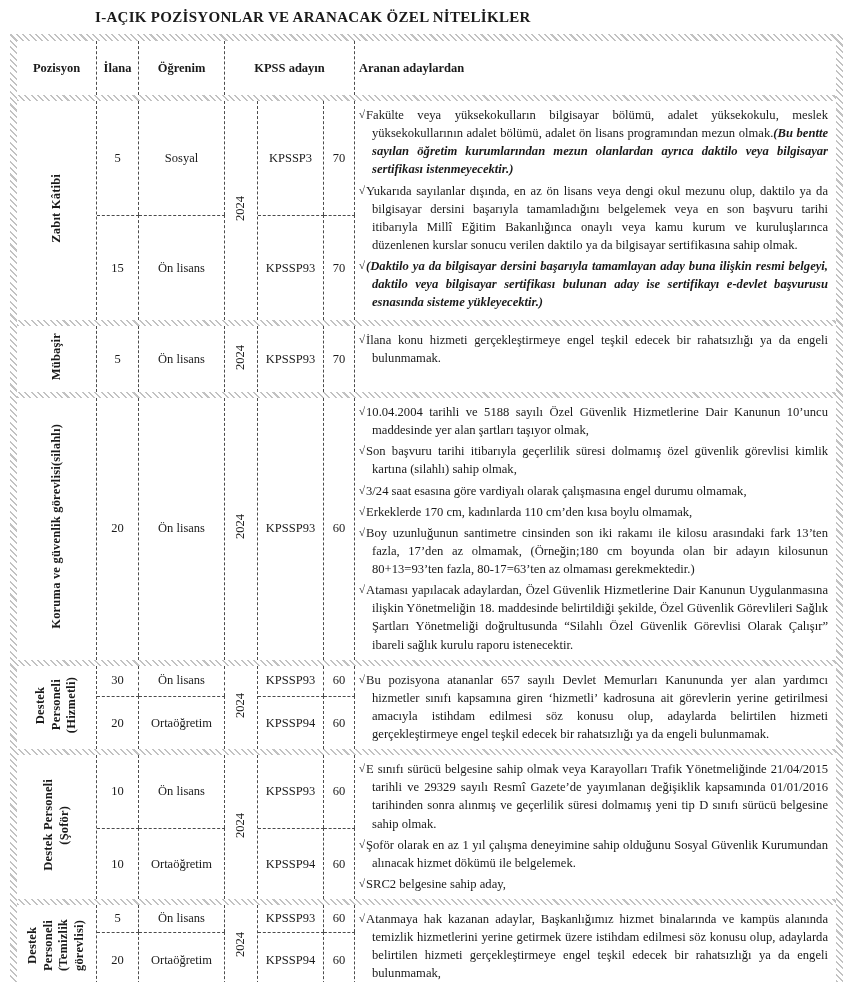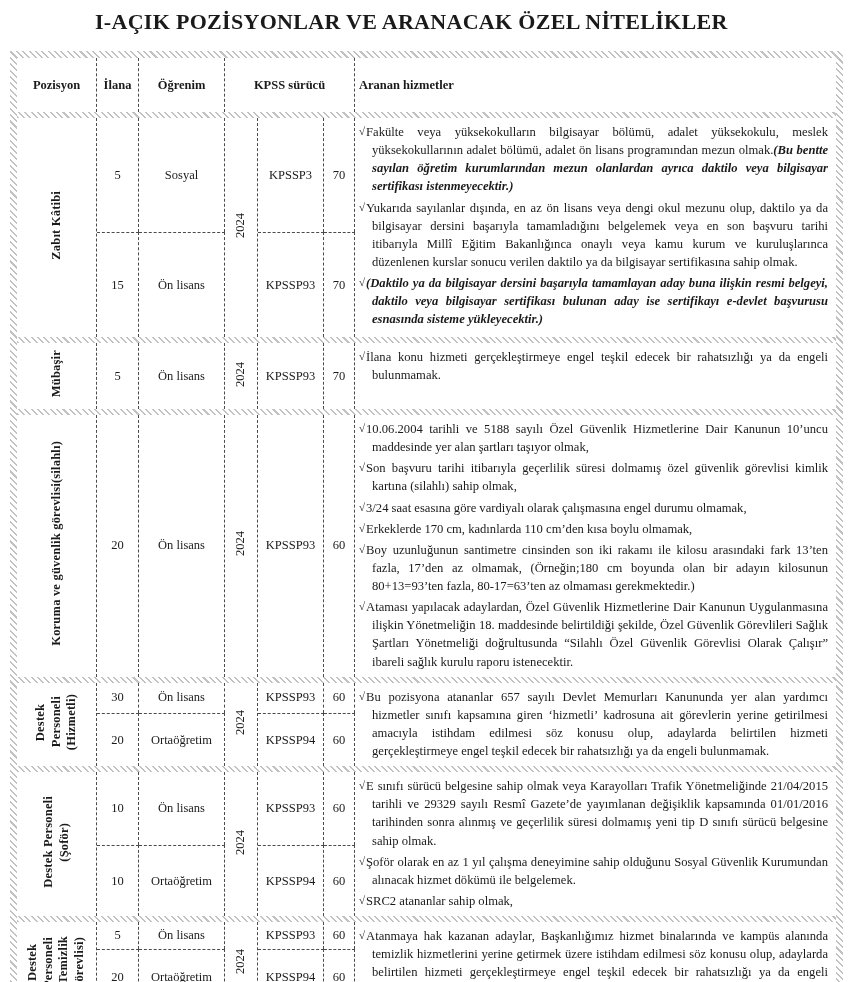--- a/index.html
+++ b/index.html
@@ -1,21 +1,21 @@
 <!DOCTYPE html>
 <html lang="tr"><head>
 <meta charset="utf-8">
 <style>
   html,body{margin:0;padding:0;}
   body{
     width:850px;height:982px;overflow:hidden;background:#ffffff;
     font-family:"Liberation Serif","DejaVu Serif",serif;color:#1a1a1a;
   }
   .page-title{
-    margin:9px 0 16px 95px;font-size:22px;font-weight:bold;
+    margin:9px 0 8px 95px;font-size:15px;font-weight:bold;
     letter-spacing:.3px;white-space:nowrap;
   }
   .table-wrap{
     margin:0 7px 0 10px;
     padding:7px;
     background-image:repeating-linear-gradient(45deg,#c2c2c2 0px,#c2c2c2 1.5px,#ffffff 1.5px,#ffffff 4.5px);
   }
   table.pos-table{
     width:100%;border-collapse:separate;border-spacing:0;background:#ffffff;
     table-layout:fixed;
@@ -65,22 +65,22 @@
         <col class="c-kpss">
         <col class="c-puan">
         <col class="c-nitel">
     </colgroup>
 
     <tbody>
         <tr>
       <th>Pozisyon</th>
       <th>İlana</th>
       <th>Öğrenim</th>
-      <th colspan="3">KPSS sürücü</th>
-      <th class="h-nitel last-col">Aranan hizmetler</th>
+      <th colspan="3">KPSS adayın</th>
+      <th class="h-nitel last-col">Aranan adaylardan</th>
     </tr>
     <tr class="hatch-row">
           <td colspan="7"></td>
         </tr>
 
     <tr>
       <td rowspan="2" style="height:110px"><span class="vtext pos-label">Zabıt Kâtibi</span></td>
       <td style="height:110px">5</td>
       <td>Sosyal</td>
       <td rowspan="2"><span class="vtext year-label">2024</span></td>
@@ -118,21 +118,21 @@
         </tr>
 
     <tr>
       <td style="height:238px"><span class="vtext pos-label">Koruma ve güvenlik görevlisi(silahlı)</span></td>
       <td>20</td>
       <td>Ön lisans</td>
       <td><span class="vtext year-label">2024</span></td>
       <td>KPSSP93</td>
       <td>60</td>
       <td class="nitel last-col">
-            <div class="req"><span class="chk">√</span><span>10.06.2004 tarihli ve 5188 sayılı Özel Güvenlik Hizmetlerine Dair Kanunun 10’uncu maddesinde yer alan şartları taşıyor olmak,</span></div>
+            <div class="req"><span class="chk">√</span><span>10.04.2004 tarihli ve 5188 sayılı Özel Güvenlik Hizmetlerine Dair Kanunun 10’uncu maddesinde yer alan şartları taşıyor olmak,</span></div>
             <div class="req"><span class="chk">√</span><span>Son başvuru tarihi itibarıyla geçerlilik süresi dolmamış özel güvenlik görevlisi kimlik kartına (silahlı) sahip olmak,</span></div>
             <div class="req"><span class="chk">√</span><span>3/24 saat esasına göre vardiyalı olarak çalışmasına engel durumu olmamak,</span></div>
             <div class="req"><span class="chk">√</span><span>Erkeklerde 170 cm, kadınlarda 110 cm’den kısa boylu olmamak,</span></div>
             <div class="req"><span class="chk">√</span><span>Boy uzunluğunun santimetre cinsinden son iki rakamı ile kilosu arasındaki fark 13’ten fazla, 17’den az olmamak, (Örneğin;180 cm boyunda olan bir adayın kilosunun 80+13=93’ten fazla, 80-17=63’ten az olmaması gerekmektedir.)</span></div>
             <div class="req"><span class="chk">√</span><span>Ataması yapılacak adaylardan, Özel Güvenlik Hizmetlerine Dair Kanunun Uygulanmasına ilişkin Yönetmeliğin 18. maddesinde belirtildiği şekilde, Özel Güvenlik Görevlileri Sağlık Şartları Yönetmeliği doğrultusunda “Silahlı Özel Güvenlik Görevlisi Olarak Çalışır” ibareli sağlık kurulu raporu istenecektir.</span></div>
           </td>
     </tr>
     <tr class="hatch-row">
           <td colspan="7"></td>
         </tr>
@@ -164,21 +164,21 @@
       <td rowspan="2" style="height:52px"><span class="vtext pos-label">Destek Personeli
 (Şoför)</span></td>
       <td>10</td>
       <td>Ön lisans</td>
       <td rowspan="2"><span class="vtext year-label">2024</span></td>
       <td>KPSSP93</td>
       <td>60</td>
       <td rowspan="2" class="nitel last-col">
             <div class="req"><span class="chk">√</span><span>E sınıfı sürücü belgesine sahip olmak veya Karayolları Trafik Yönetmeliğinde 21/04/2015 tarihli ve 29329 sayılı Resmî Gazete’de yayımlanan değişiklik kapsamında 01/01/2016 tarihinden sonra alınmış ve geçerlilik süresi dolmamış yeni tip D sınıfı sürücü belgesine sahip olmak.</span></div>
             <div class="req"><span class="chk">√</span><span>Şoför olarak en az 1 yıl çalışma deneyimine sahip olduğunu Sosyal Güvenlik Kurumundan alınacak hizmet dökümü ile belgelemek.</span></div>
-            <div class="req"><span class="chk">√</span><span>SRC2 atananlar sahip olmak,</span></div>
+            <div class="req"><span class="chk">√</span><span>SRC2 belgesine sahip aday,</span></div>
           </td>
     </tr>
     <tr>
       <td class="split" style="height:66px">10</td>
       <td class="split">Ortaöğretim</td>
       <td class="split">KPSSP94</td>
       <td class="split">60</td>
     </tr>
     <tr class="hatch-row">
           <td colspan="7"></td>

